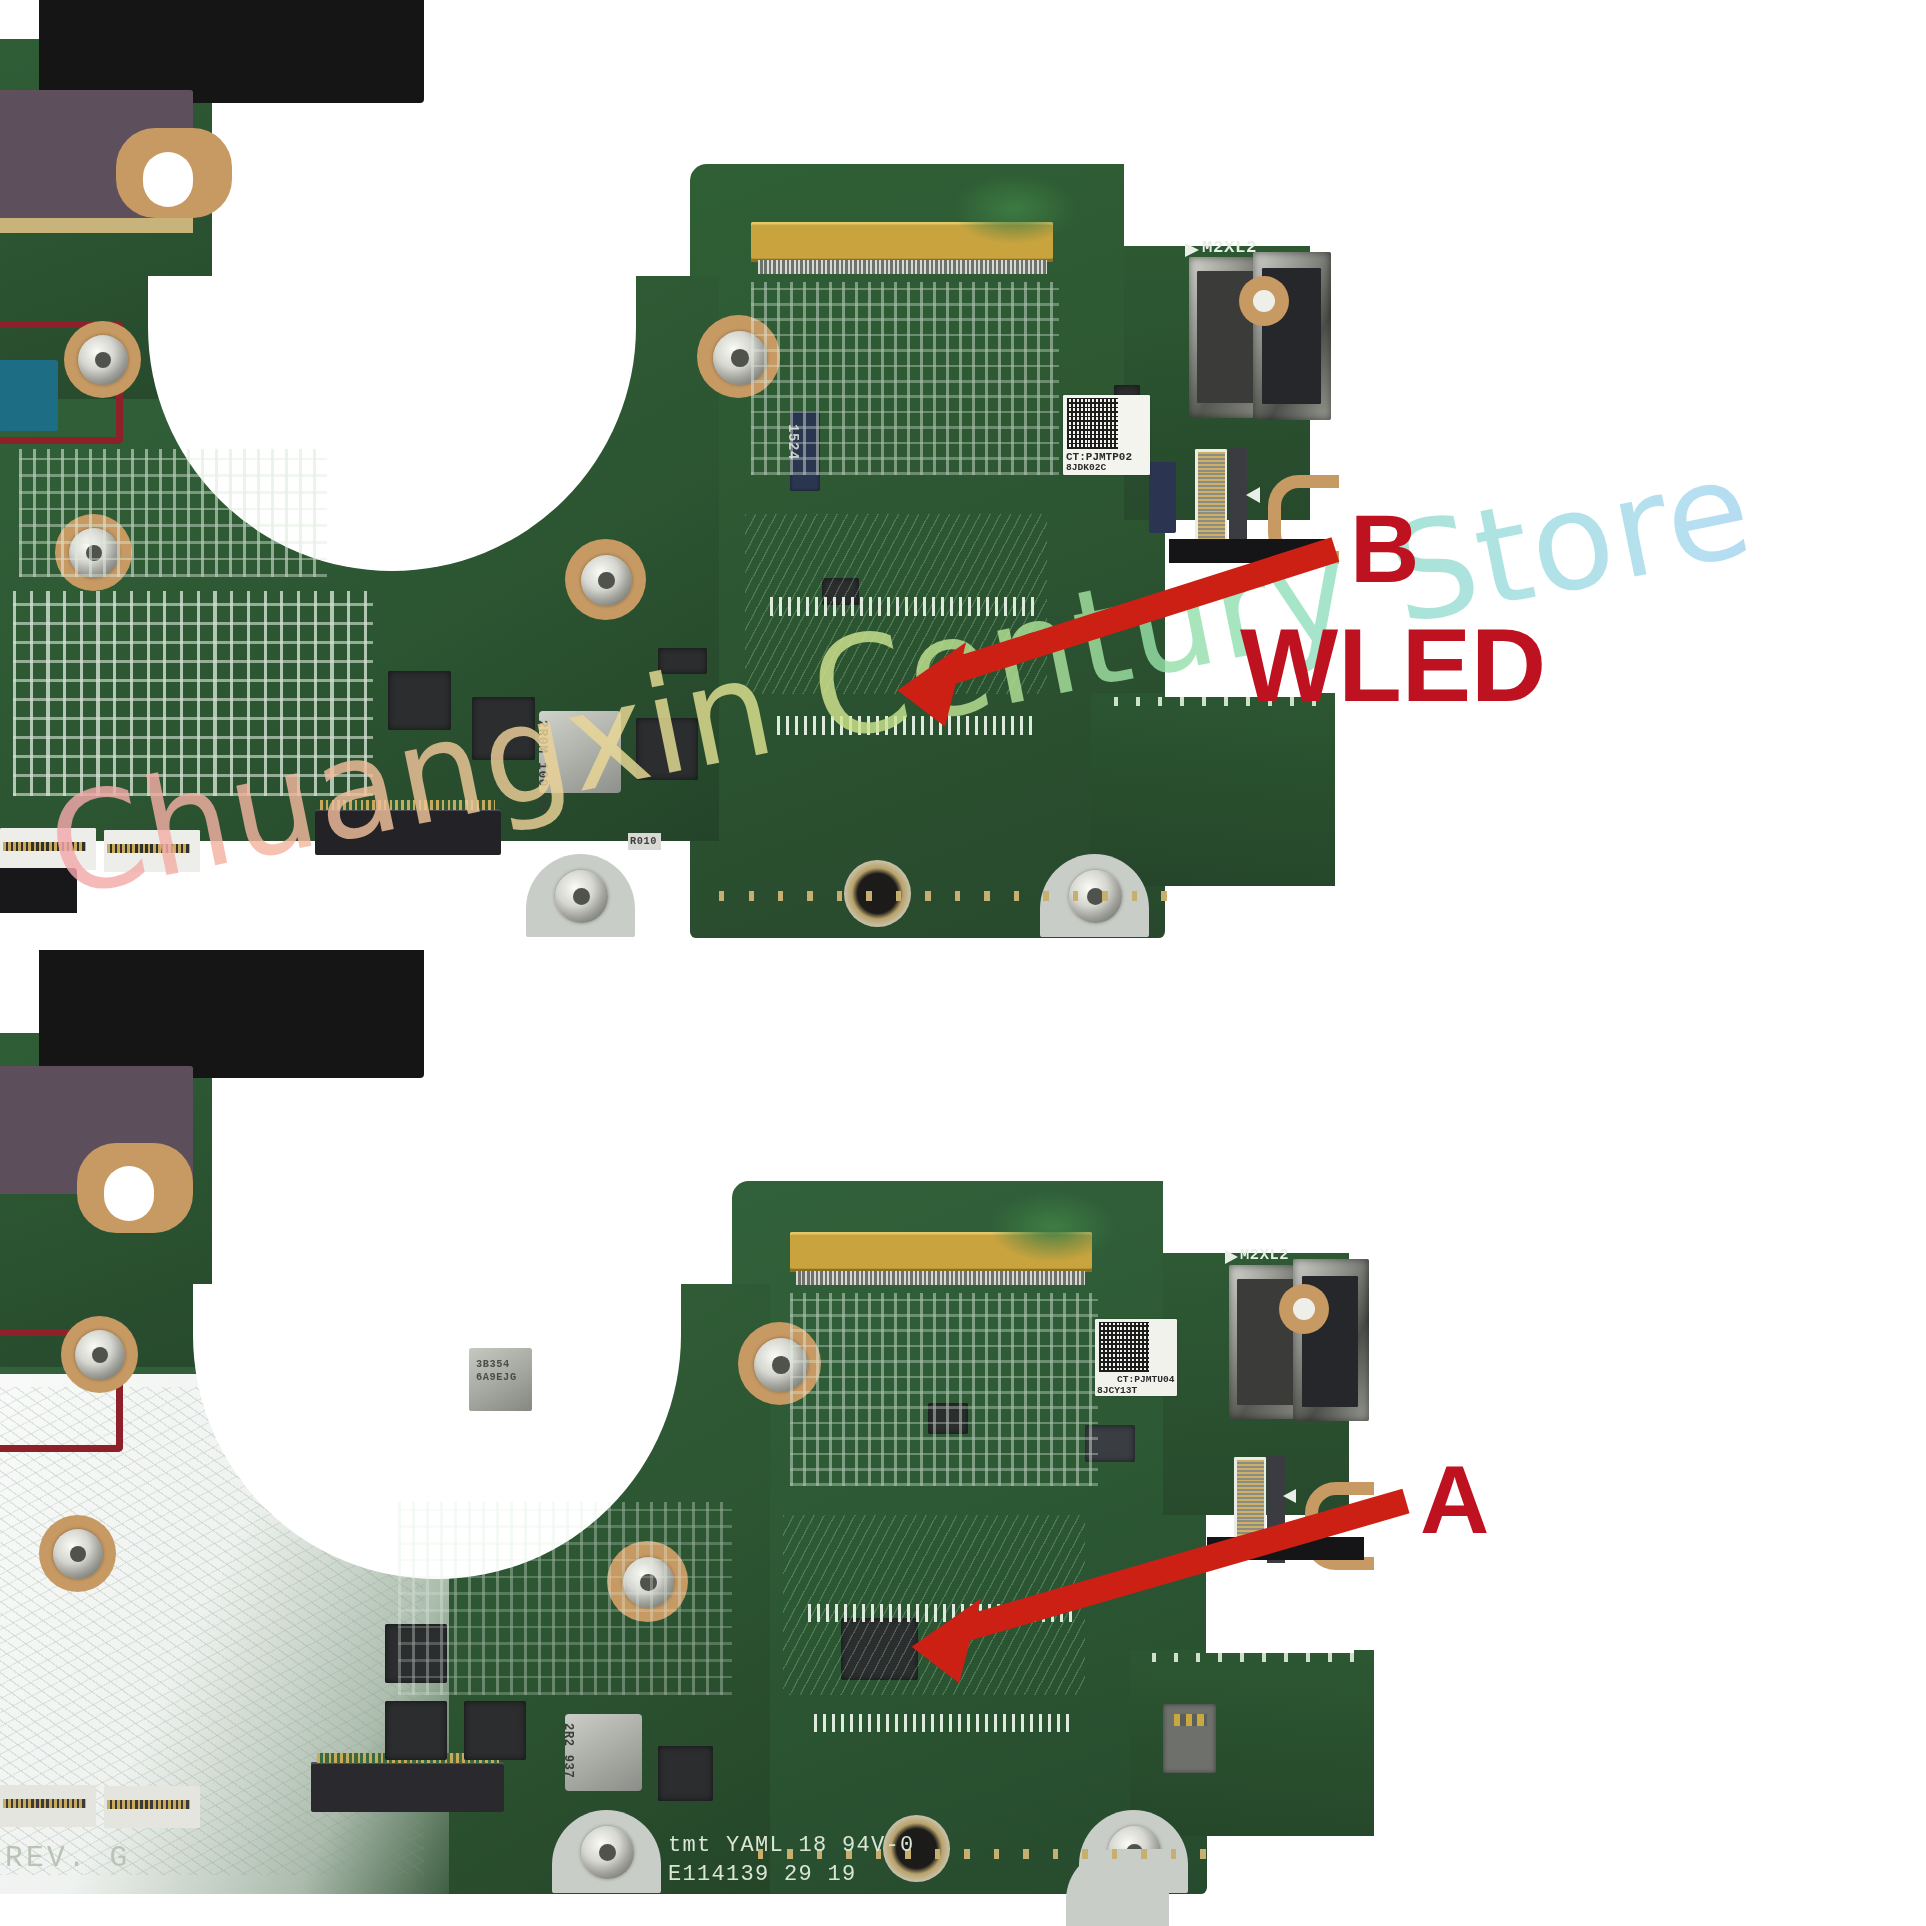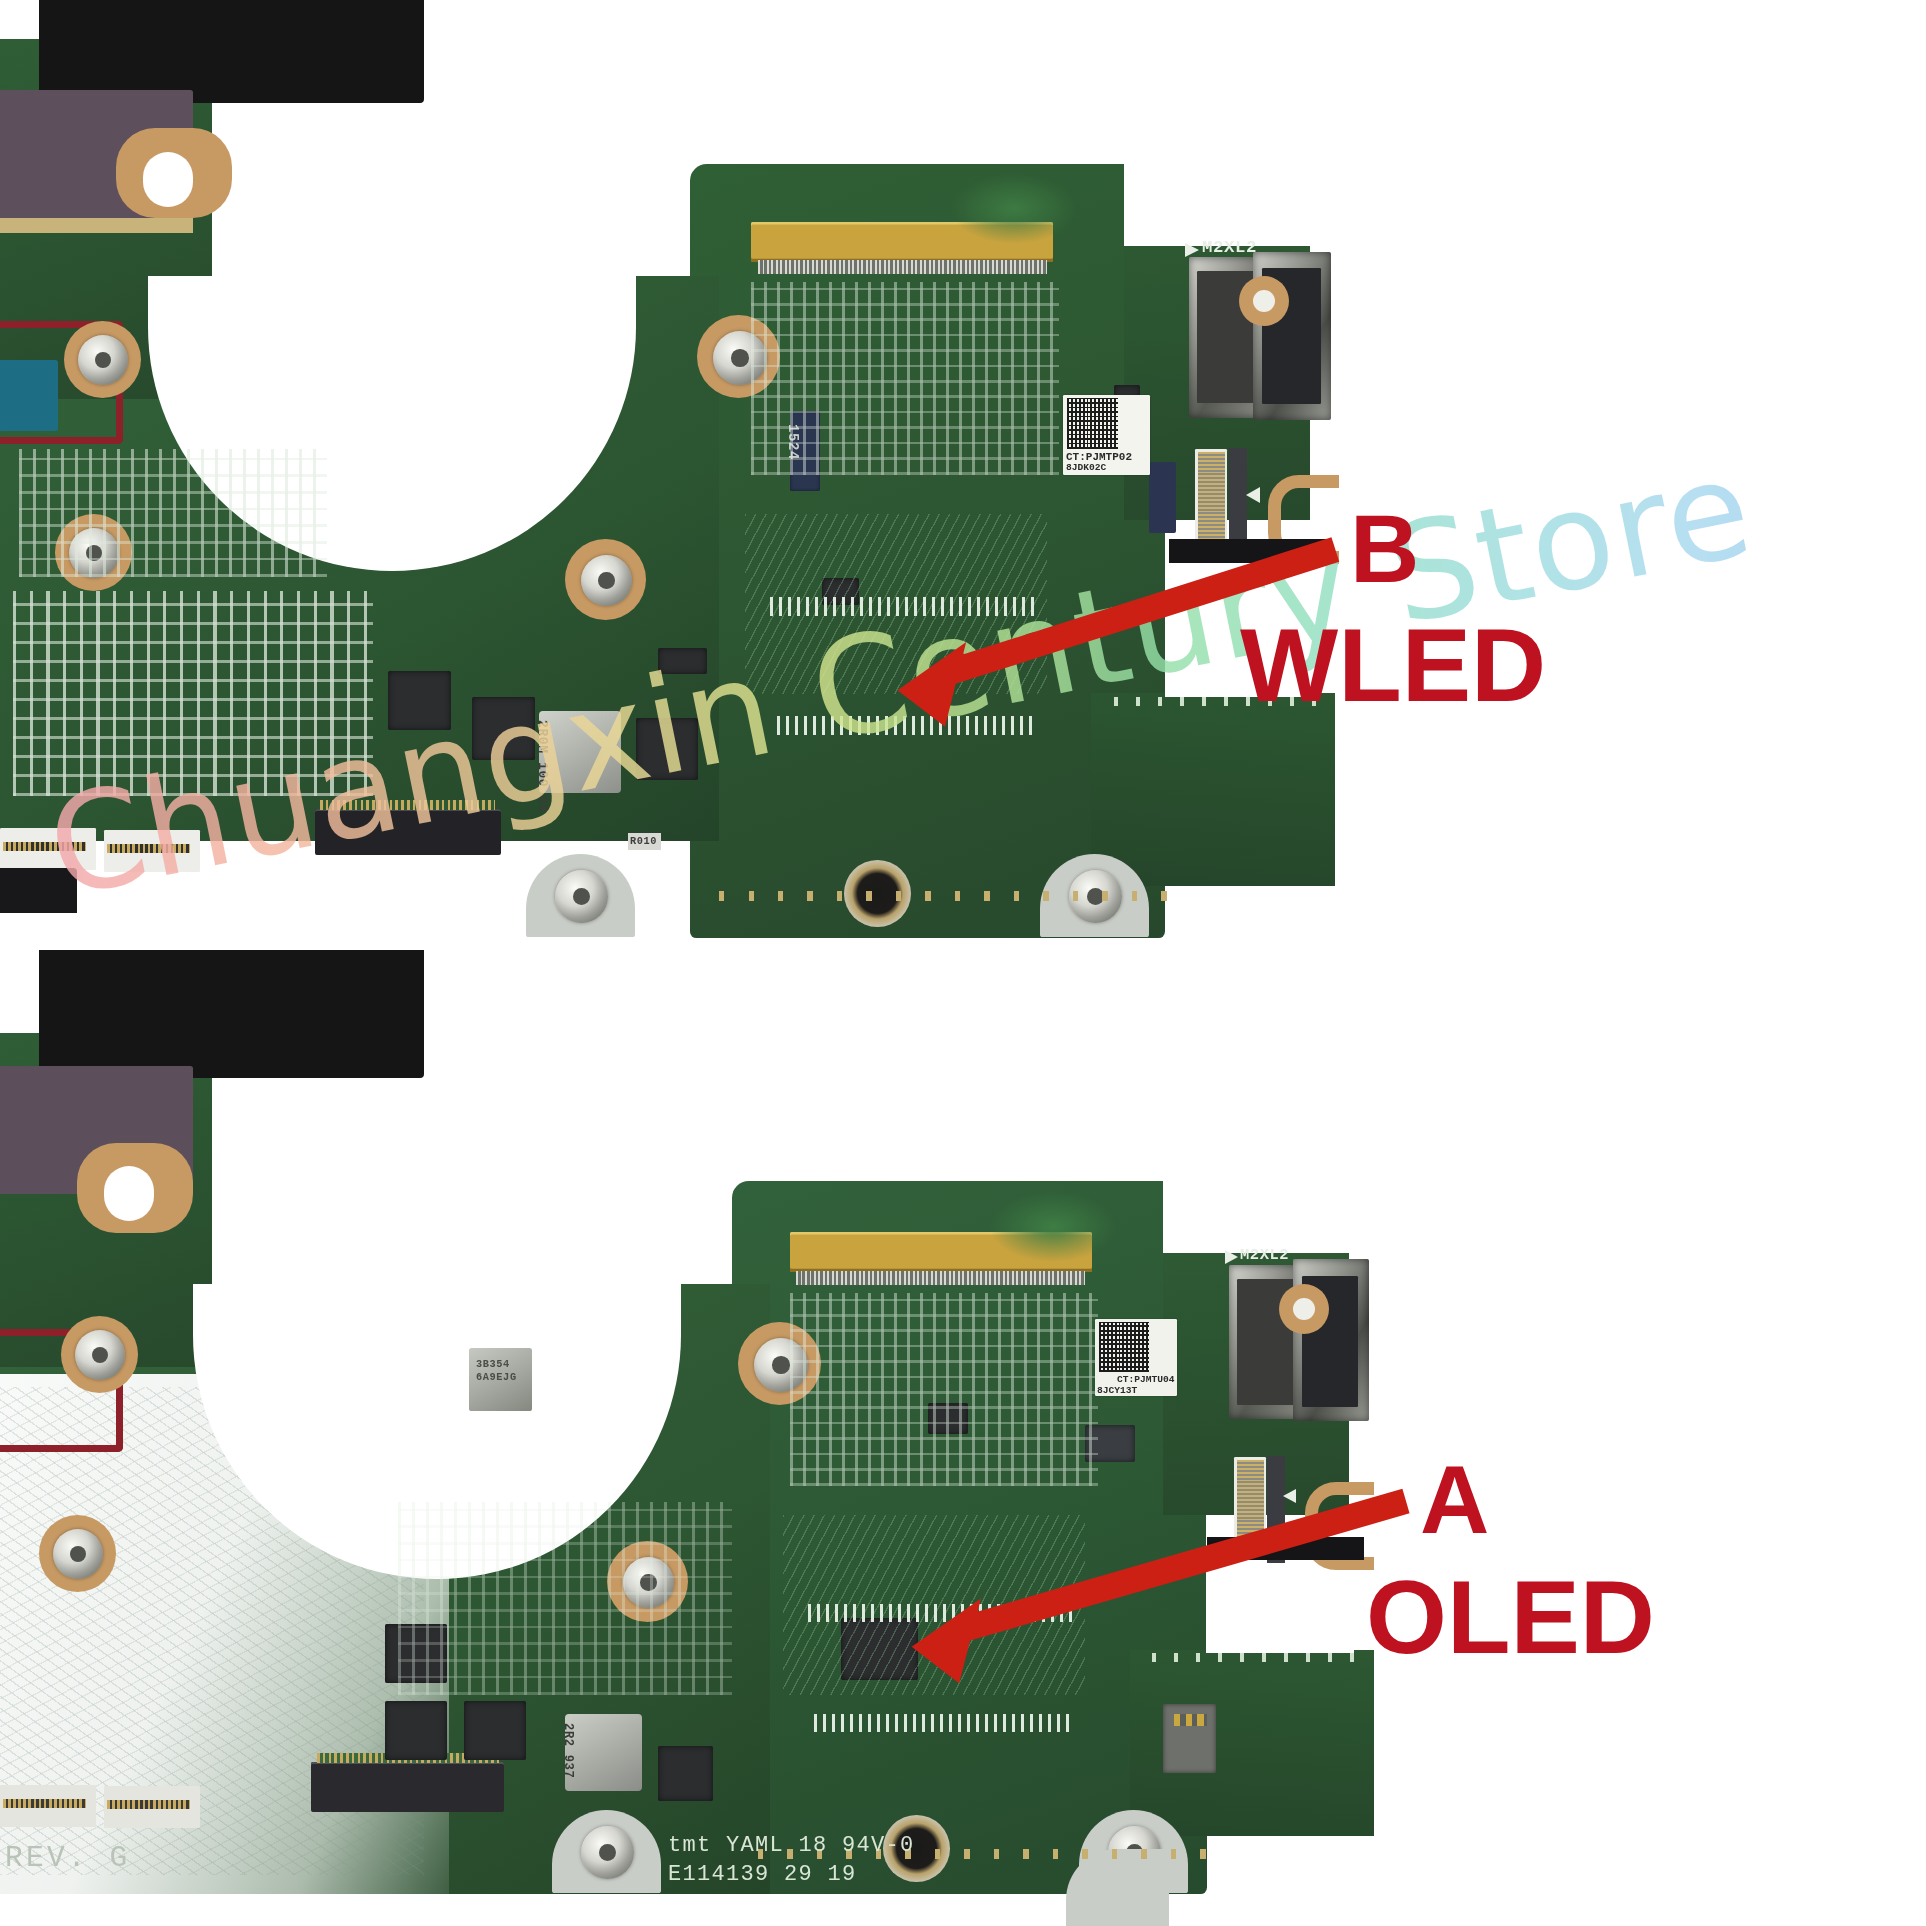--- a/index.html
+++ b/index.html
@@ -397,16 +397,15 @@
     <g>
       <line x1="2190" y1="2338" x2="1492" y2="2540" stroke="#cc2015" stroke-width="40" stroke-linecap="butt"></line>
       <polygon points="1420,2565 1528,2490 1494,2622" fill="#cc2015"></polygon>
     </g>
   </svg>
 
   <div class="ann-letter" style="left:1350px;top:501px;font-size:96px;">B</div>
   <div class="ann-word" style="left:1240px;top:613px;font-size:104px;">WLED</div>
 
   <div class="ann-letter" style="left:1420px;top:1452px;font-size:96px;">A</div>
-  <div class="ann-word" style="left:1366px;top:1565px;font-size:104px;">OLED</div>
 
 </div>
 
 
 </body></html>

